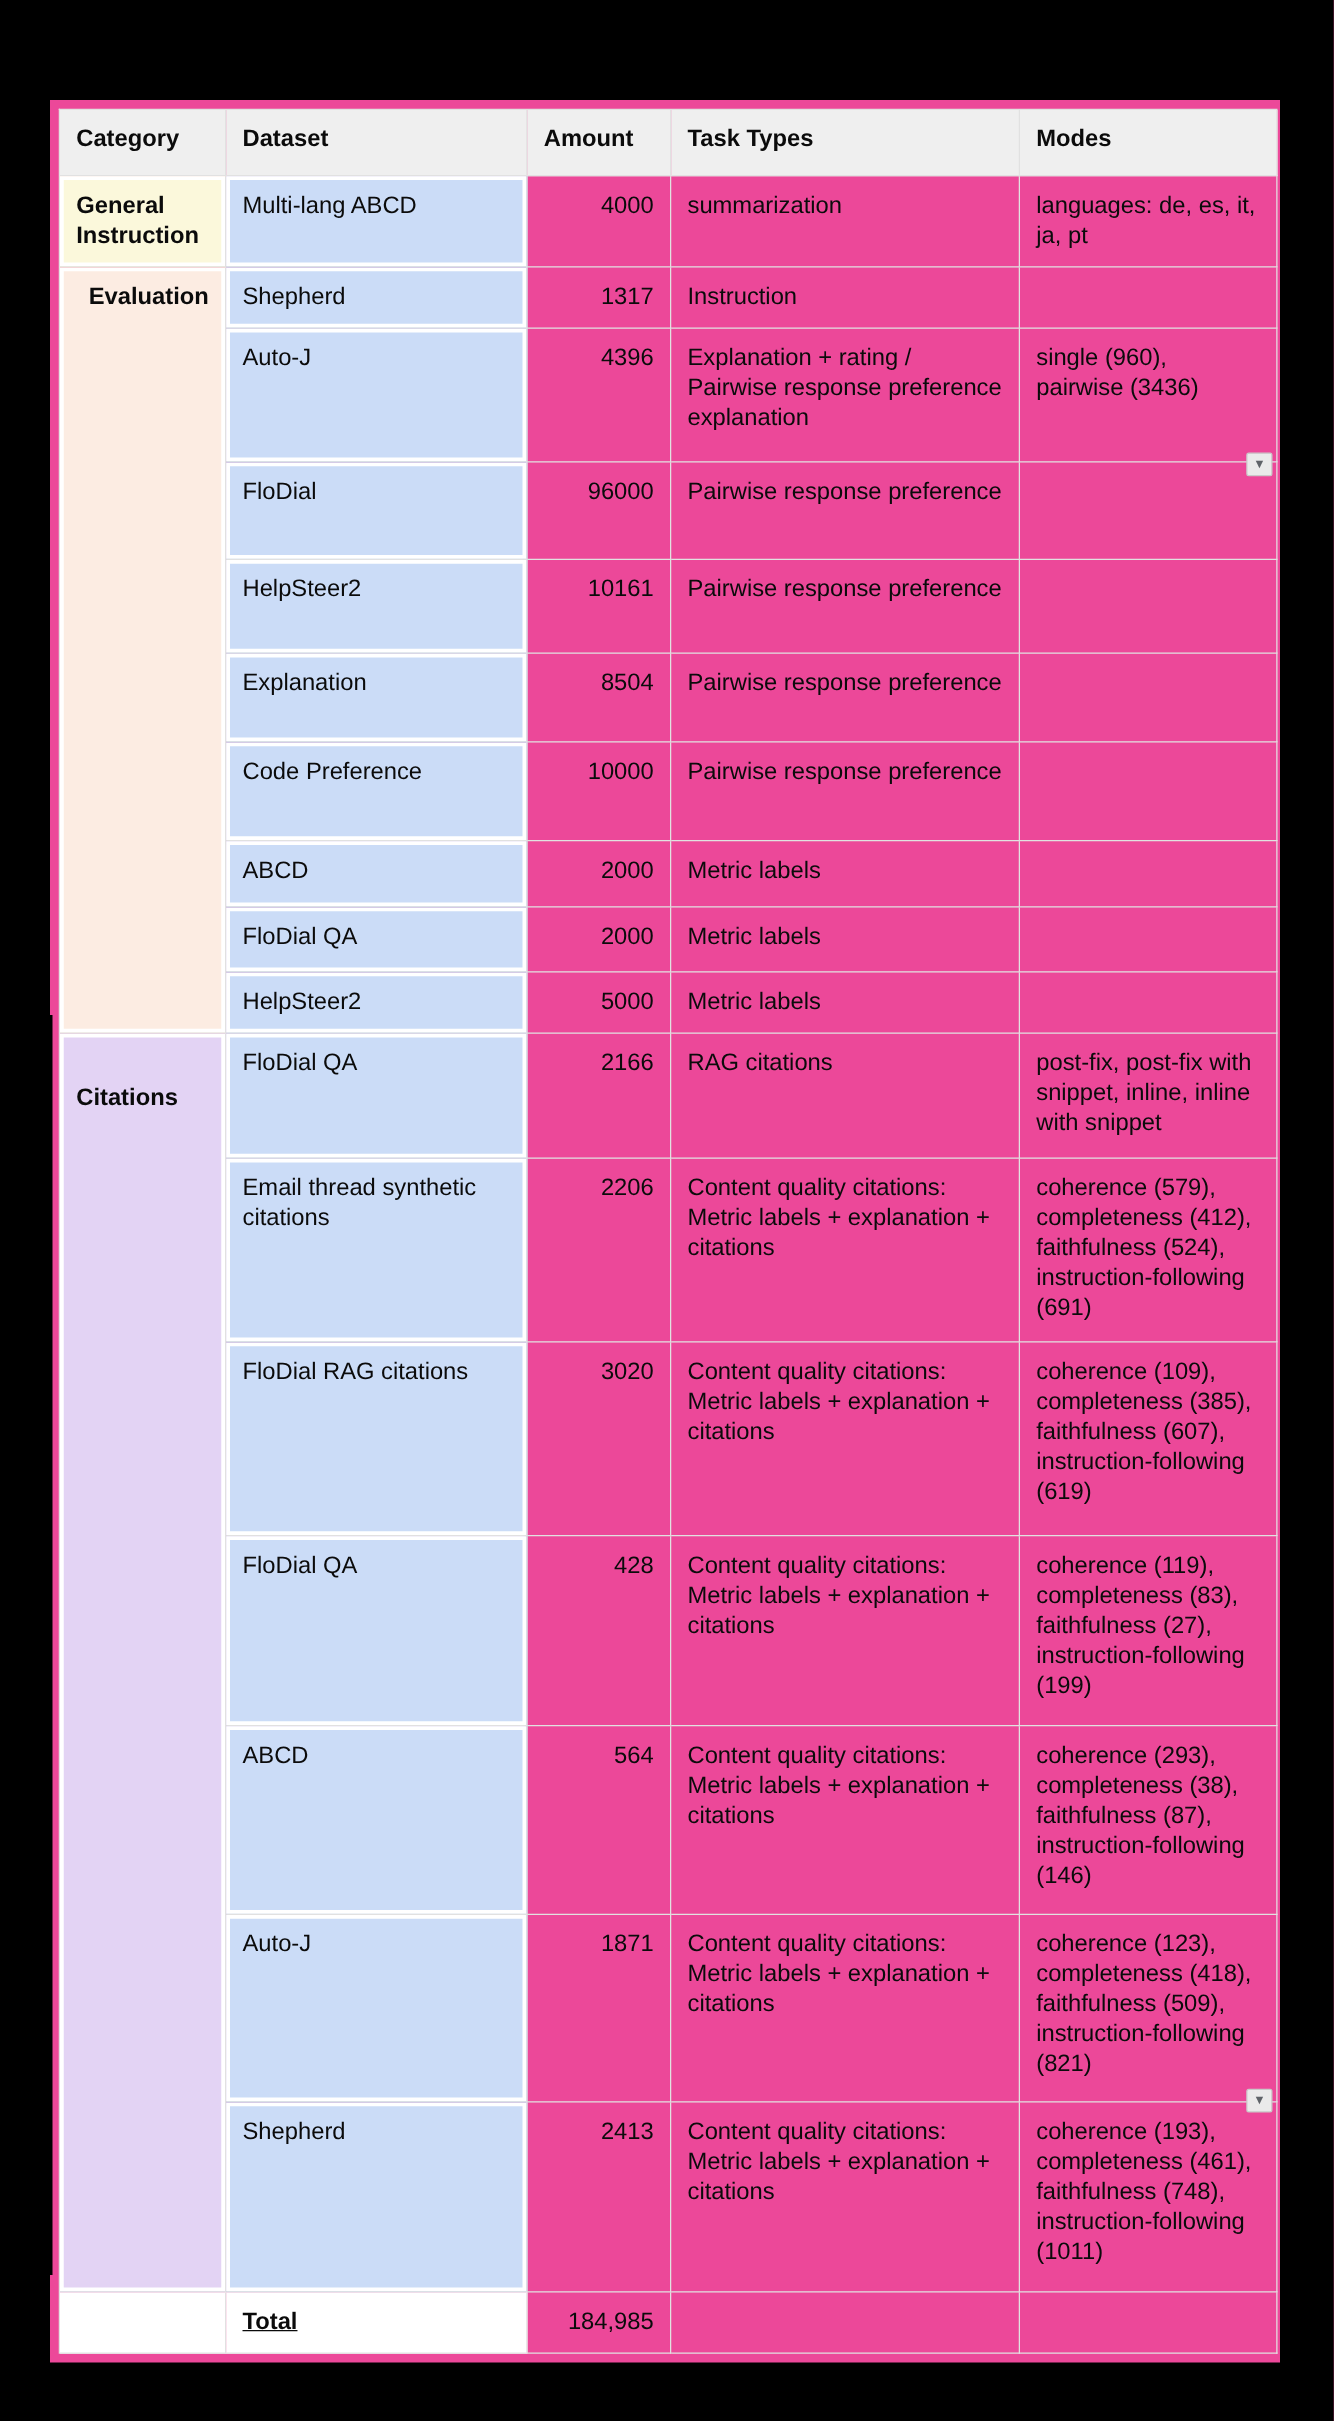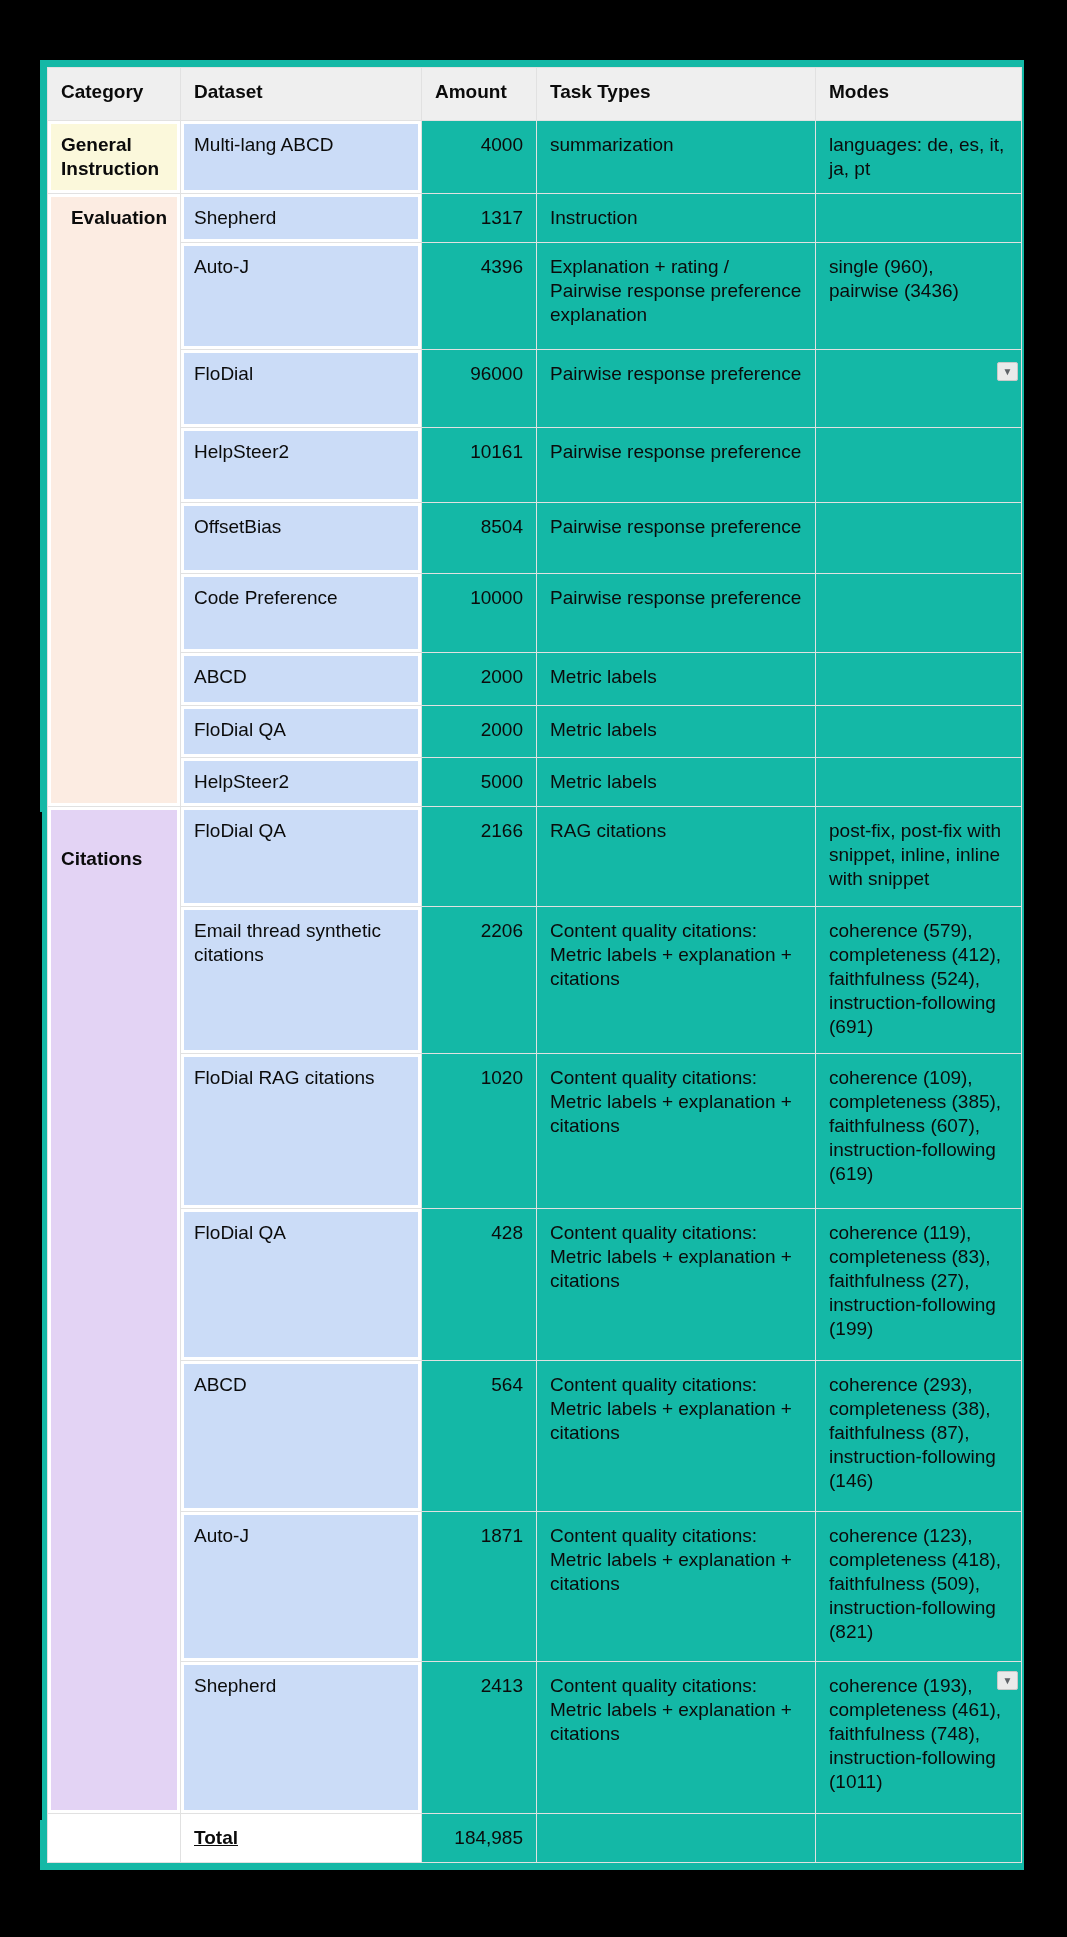--- a/index.html
+++ b/index.html
@@ -5,23 +5,23 @@
   html,body{margin:0;padding:0;}
   body{
     width:1067px;height:1937px;
     background:#000;
     font-family:"Liberation Sans", sans-serif;
     position:relative;
     overflow:hidden;
   }
   .table-wrap{
     position:absolute;
-    left:40px; top:60px;
+    left:40px; top:80px;
     width:984px;
-    background:#14b8a6;
+    background:#ec4899;
     padding:7px;
     box-sizing:border-box;
   }
   table.doc-table{
     width:100%;
     border-collapse:separate;
     border-spacing:0;
     table-layout:fixed;
     border-top:1px solid #e1e1e1;
     border-left:1px solid #e1e1e1;
@@ -138,21 +138,21 @@
           <td class="cell-task"><span>Pairwise response preference</span></td>
           <td class="cell-modes"><span></span></td>
         </tr>
         <tr style="height: 75px;">
           <td class="cell-dataset"><span>HelpSteer2</span></td>
           <td class="cell-amount"><span>10161</span></td>
           <td class="cell-task"><span>Pairwise response preference</span></td>
           <td class="cell-modes"><span></span></td>
         </tr>
         <tr style="height: 71px;">
-          <td class="cell-dataset"><span>OffsetBias</span></td>
+          <td class="cell-dataset"><span>Explanation</span></td>
           <td class="cell-amount"><span>8504</span></td>
           <td class="cell-task"><span>Pairwise response preference</span></td>
           <td class="cell-modes"><span></span></td>
         </tr>
         <tr style="height: 79px;">
           <td class="cell-dataset"><span>Code Preference</span></td>
           <td class="cell-amount"><span>10000</span></td>
           <td class="cell-task"><span>Pairwise response preference</span></td>
           <td class="cell-modes"><span></span></td>
         </tr>
@@ -182,21 +182,21 @@
           <td class="cell-modes"><span>post-fix, post-fix with snippet, inline, inline with snippet</span></td>
         </tr>
         <tr style="height: 147px;">
           <td class="cell-dataset"><span>Email thread synthetic citations</span></td>
           <td class="cell-amount"><span>2206</span></td>
           <td class="cell-task"><span>Content quality citations: Metric labels + explanation + citations</span></td>
           <td class="cell-modes"><span>coherence (579), completeness (412), faithfulness (524), instruction-following (691)</span></td>
         </tr>
         <tr style="height: 155px;">
           <td class="cell-dataset"><span>FloDial RAG citations</span></td>
-          <td class="cell-amount"><span>1020</span></td>
+          <td class="cell-amount"><span>3020</span></td>
           <td class="cell-task"><span>Content quality citations: Metric labels + explanation + citations</span></td>
           <td class="cell-modes"><span>coherence (109), completeness (385), faithfulness (607), instruction-following (619)</span></td>
         </tr>
         <tr style="height: 152px;">
           <td class="cell-dataset"><span>FloDial QA</span></td>
           <td class="cell-amount"><span>428</span></td>
           <td class="cell-task"><span>Content quality citations: Metric labels + explanation + citations</span></td>
           <td class="cell-modes"><span>coherence (119), completeness (83), faithfulness (27), instruction-following (199)</span></td>
         </tr>
         <tr style="height: 151px;">

